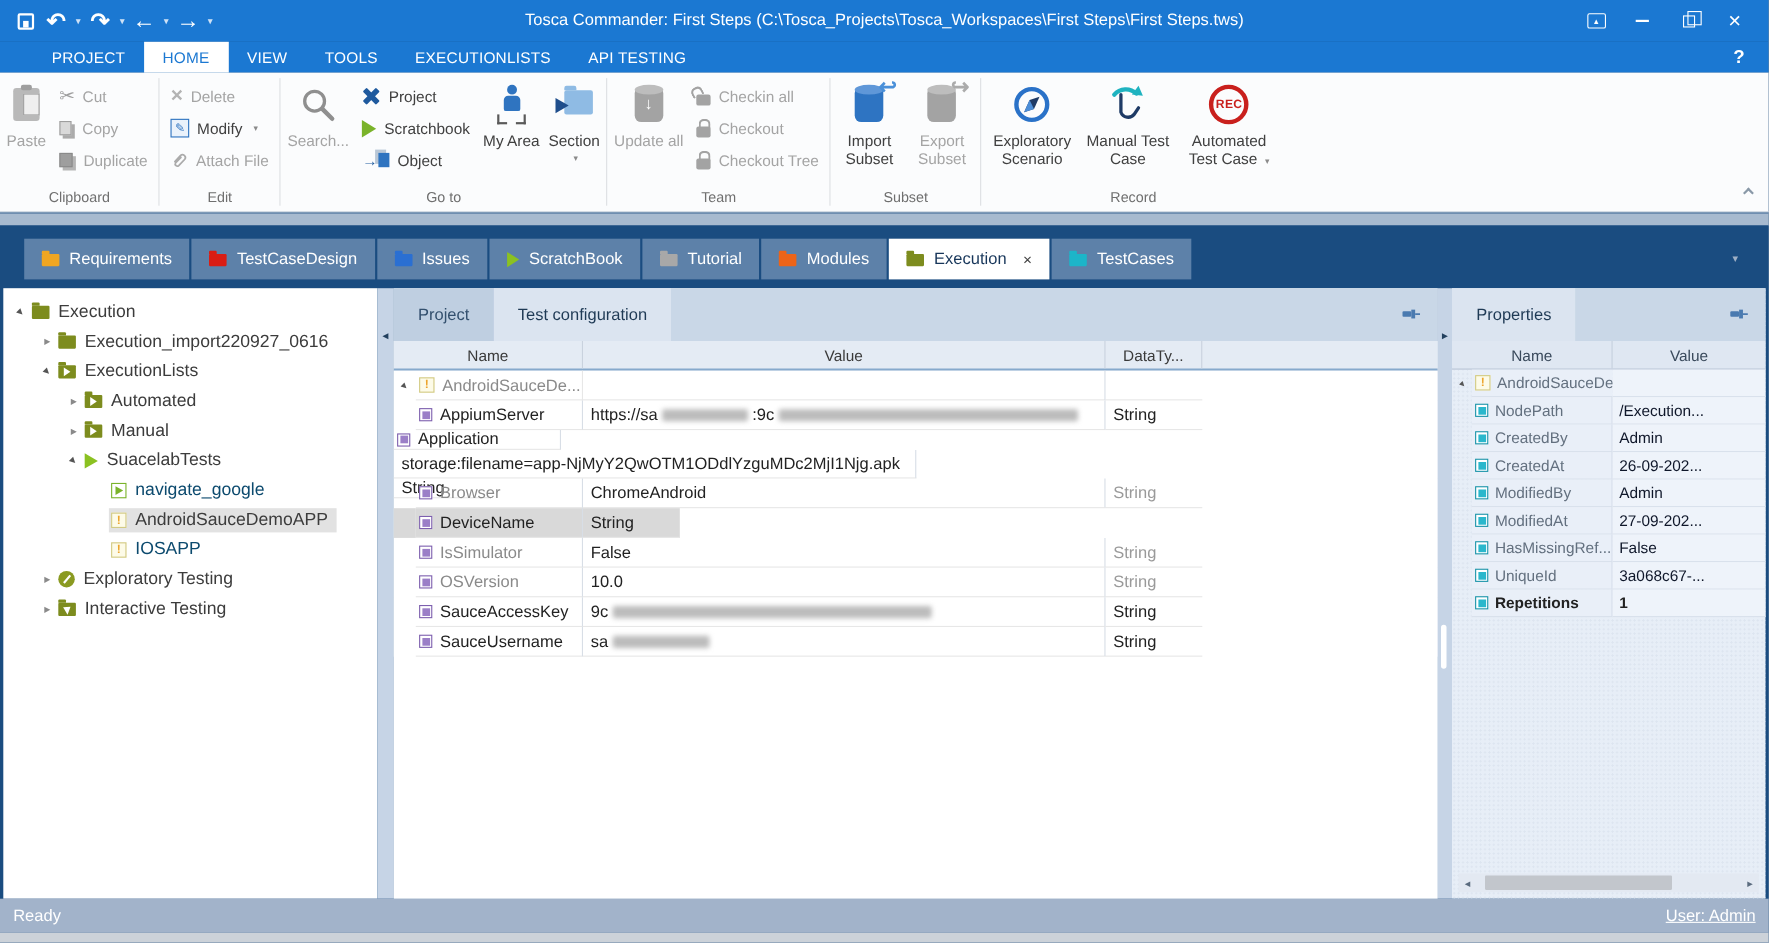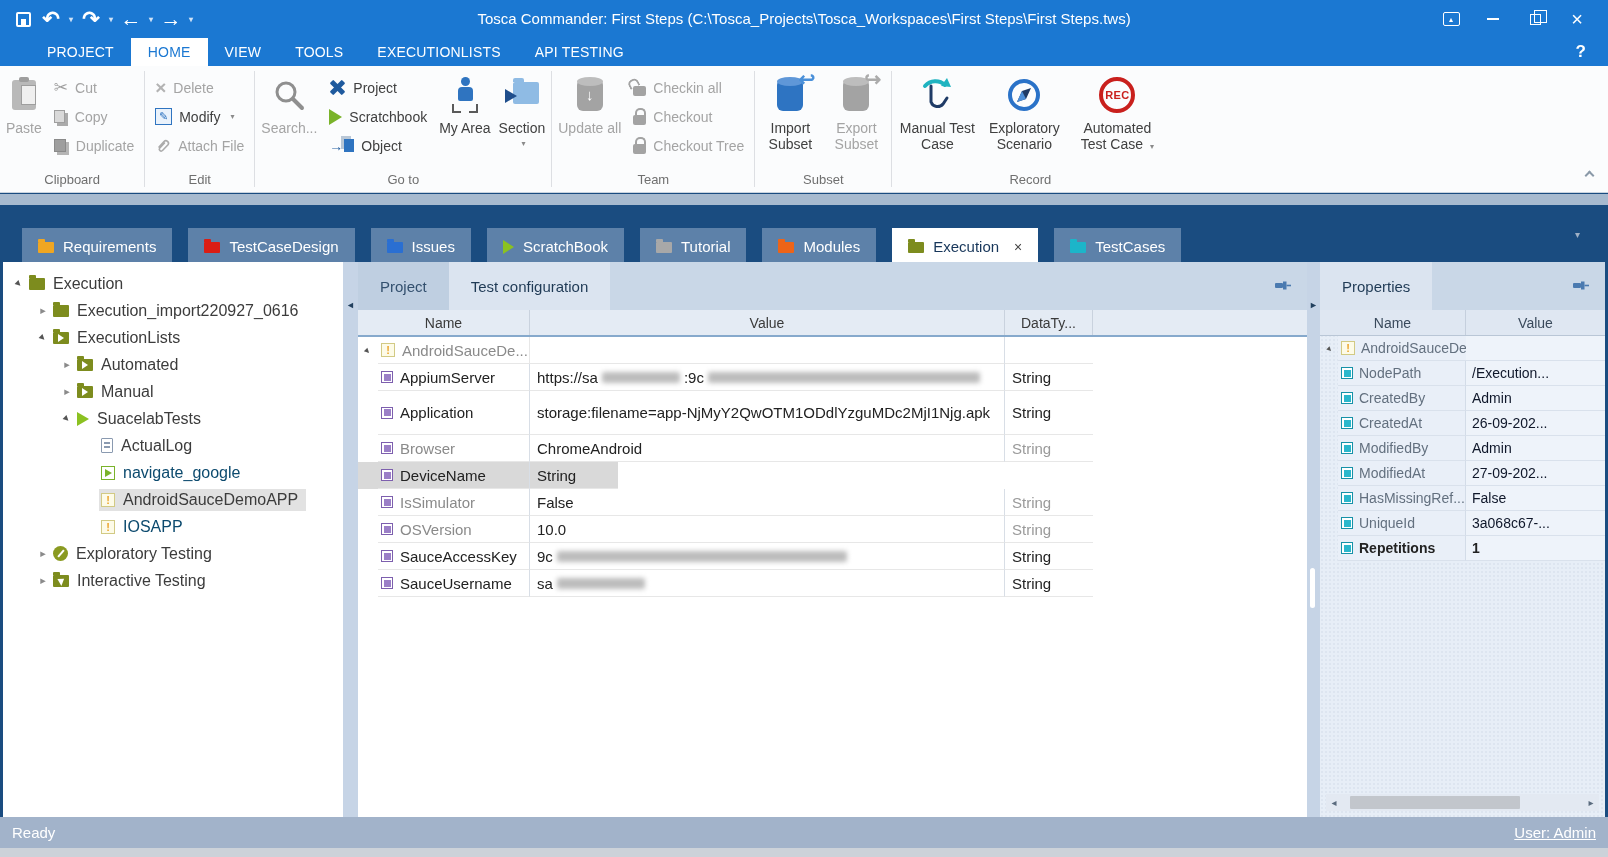--- a/index.html
+++ b/index.html
@@ -81,21 +81,21 @@
   .lockbody.open::before{left:-5px;transform:rotate(-28deg);}
   .icon-rec{width:36px;height:36px;border:4px solid #c9201d;border-radius:50%;display:flex;align-items:center;justify-content:center;color:#c9201d;font-weight:bold;font-size:11px;letter-spacing:.3px;}
   #ribbon-collapse{right:12px;top:172px;color:#8a99a8;width:10px;height:10px;}
   #ribbon-collapse span{display:block;width:7px;height:7px;border-left:2px solid #8a99a8;border-top:2px solid #8a99a8;transform:rotate(45deg);}
 
   
   #strip{left:0;top:194px;width:1608px;height:11px;background:#a7bacf;}
   #workspace{left:0;top:205px;width:1608px;height:612px;background:#1a4c80;}
 
   
-  #doctabs{position:absolute;left:22px;top:23px;display:flex;gap:16px;height:37px;}
+  #doctabs{position:absolute;left:22px;top:12px;display:flex;gap:2px;height:37px;}
   .dtab{display:flex;align-items:center;gap:9px;padding:0 16px;background:#5d81a9;color:#fff;font-size:15px;}
   .dtab.active{background:#fff;color:#17365a;}
   .fold{width:16px;height:11px;border-radius:1px;position:relative;flex:none;margin-top:2px;}
   .fold::before{content:"";position:absolute;top:-3px;left:0;width:7px;height:3px;background:inherit;border-radius:1px 1px 0 0;}
   .tabclose{font-size:14px;color:#444;margin-left:6px;}
   .playico{width:0;height:0;border-left:11px solid #8bc121;border-top:7px solid transparent;border-bottom:7px solid transparent;flex:none;}
   #tabstrip-chevron{position:absolute;right:28px;top:24px;color:#9fb0c5;font-size:10px;}
 
   
   #treepanel{left:3px;top:57px;width:340px;height:555px;background:#fff;overflow:hidden;}
@@ -136,21 +136,21 @@
   .ctable{position:absolute;left:0;top:48px;right:0;bottom:0;background:#fff;}
   .chead{display:flex;height:27px;background:#e4ebf4;border-bottom:2px solid #86a9cc;color:#3a3a3a;font-size:14px;}
   .chead div{display:flex;align-items:center;justify-content:center;border-right:1px solid #c9d2de;}
   .h-name{width:172px;} .h-value{width:475px;} .h-type{width:88px;}
   .crow{display:flex;align-items:stretch;font-size:15px;color:#222;background:#fff;}
   .crow .gut{width:20px;flex:none;display:flex;align-items:center;justify-content:center;}
   .cell-name{width:152px;display:flex;align-items:center;gap:7px;padding-left:3px;border-right:1px solid #d8dee6;border-bottom:1px solid #e7e7e7;}
   .cell-value{width:475px;padding:3px 7px;border-right:1px solid #d8dee6;border-bottom:1px solid #e7e7e7;display:flex;align-items:center;flex-wrap:wrap;word-break:break-all;line-height:19px;}
   .cell-type{width:88px;padding-left:7px;display:flex;align-items:center;border-bottom:1px solid #e7e7e7;}
   .crow{height:27px;}
-  .crow.tall{height:44px;}
+  .crow.tall{height:44px;flex-direction:column;}
   .crow.b .cname,.crow.b .cell-value,.crow.b .cell-type{font-weight:normal;}
   .crow .grayname{color:#8a8a8a;}
   .crow.graytype .cell-type{color:#9a9a9a;}
   .crow.sel .gut,.crow.sel .cell-name,.crow.sel .cell-type{background:#d9d9d9;}
   .crow.sel .cell-value{background:#ececec;}
   .psq{width:12px;height:12px;border:1.5px solid #7d5fae;background:#fff;display:flex;align-items:center;justify-content:center;flex:none;}
   .psq::after{content:"";width:7px;height:7px;background:#9b7fc7;}
   .blur{display:inline-block;height:11px;background:#bcbcbc;border-radius:2px;filter:blur(2.5px);margin:0 4px;vertical-align:middle;}
 
   
@@ -373,40 +373,40 @@
             </span>
           <span>Export Subset</span>
         </div>
       </div>
       <div class="rlabel">Subset</div>
     </div>
     <div class="rsep"></div>
 
     <div class="rgroup">
       <div class="rbody">
+        <div class="bigbtn" style="width:88px">
+          <span class="bigicon">
+            <svg width="38" height="38">
+                <circle cx="19" cy="19" r="14" fill="none" stroke="#2a72c8" stroke-width="4"></circle>
+                <path d="M12 26 L17 15 L26 12 L21 23 Z" fill="#1f3b66"></path>
+                <path d="M12 26 L17 15 L21 23 Z" fill="#4c8ed8"></path>
+              </svg>
+          </span>
+          <span>Exploratory Scenario</span>
+        </div>
         <div class="bigbtn" style="width:86px">
           <span class="bigicon">
             <svg width="40" height="38">
               <path d="M8 10 a14 14 0 0 1 20 -1" fill="none" stroke="#1fb3c0" stroke-width="4" stroke-linecap="round"></path>
               <path d="M30 2 L34 11 L24 10 Z" fill="#1fb3c0"></path>
               <path d="M14 14 l0 12 m0 0 a7 7 0 0 0 12 2 l4 -6 m-16 -8 l0 -4" fill="none" stroke="#1f3b66" stroke-width="3" stroke-linecap="round"></path>
             </svg>
           </span>
           <span>Manual Test Case</span>
         </div>
-        <div class="bigbtn" style="width:88px">
-          <span class="bigicon">
-            <svg width="38" height="38">
-                <circle cx="19" cy="19" r="14" fill="none" stroke="#2a72c8" stroke-width="4"></circle>
-                <path d="M12 26 L17 15 L26 12 L21 23 Z" fill="#1f3b66"></path>
-                <path d="M12 26 L17 15 L21 23 Z" fill="#4c8ed8"></path>
-              </svg>
-          </span>
-          <span>Exploratory Scenario</span>
-        </div>
         <div class="bigbtn" style="width:98px">
           <span class="bigicon">
               <span class="icon-rec">REC</span>
             </span>
           <span><span>Automated Test Case</span> <span class="ddarrow">▾</span></span>
         </div>
       </div>
       <div class="rlabel">Record</div>
     </div>
   </div>
@@ -490,26 +490,20 @@
         <span class="titem">
             <span class="tfold playf"></span>
             <span class="tlabel">Manual</span>
           </span>
       </div>
       <div class="trow" style="padding-left:56px">
         <span class="exp open">▸</span>
         <span class="titem">
             <span class="tplay"></span>
             <span class="tlabel">SuacelabTests</span>
-          </span>
-      </div>
-      <div class="trow" style="padding-left:96px">
-        <span class="titem">
-            <span class="tdoc"></span>
-            <span class="tlabel">ActualLog</span>
           </span>
       </div>
       <div class="trow dim" style="padding-left:96px">
         <span class="titem">
             <span class="tnav"></span>
             <span class="tlabel">navigate_google</span>
           </span>
       </div>
       <div class="trow sel" style="padding-left:96px">
         <span class="titem">

